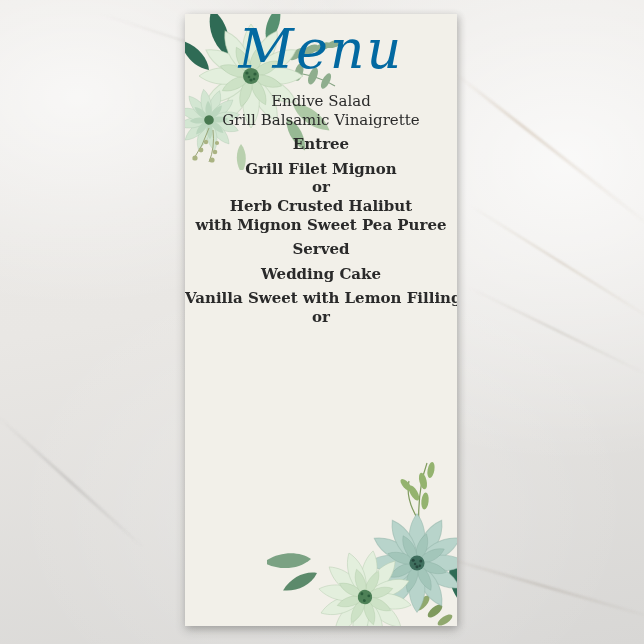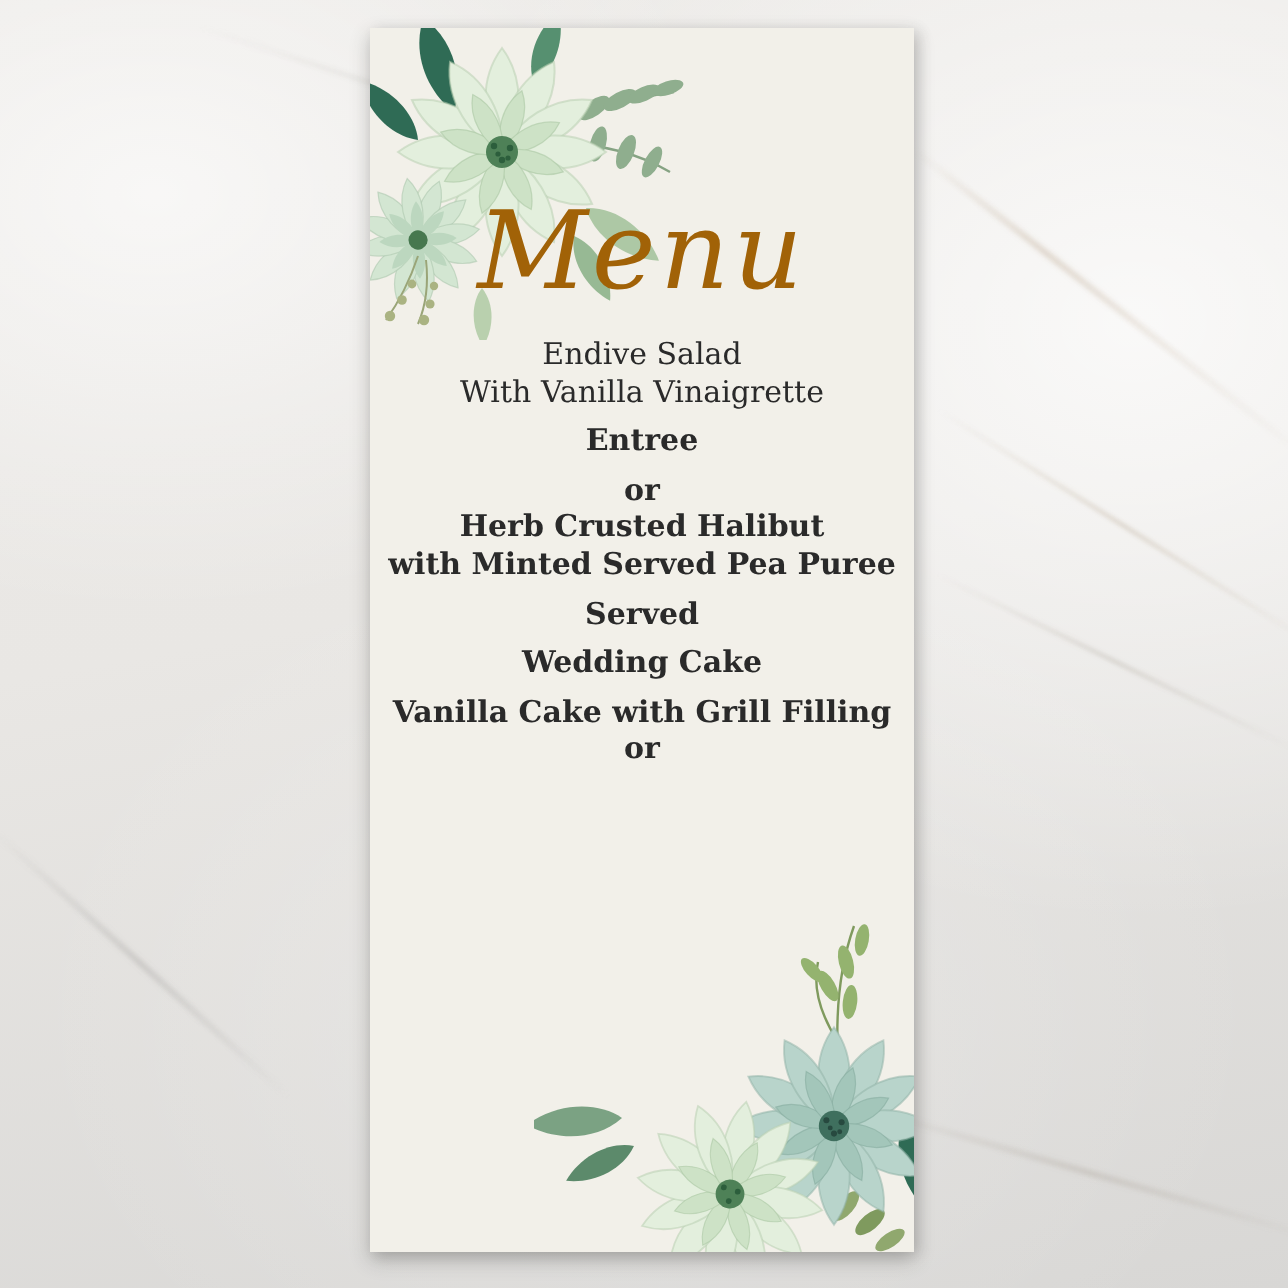--- a/index.html
+++ b/index.html
@@ -35,23 +35,23 @@
 
   .card {
     position:absolute; left:185px; top:14px; width:272px; height:612px;
     background:#f2f0e9; overflow:hidden;
     box-shadow: 0 4px 9px rgba(60,58,55,.30), 3px 1px 6px rgba(60,58,55,.12);
     font-family:"DejaVu Serif", serif; color:#2a2a2a;
     text-align:center;
   }
   .title {
     position:relative; z-index:3;
-    margin-top:76px; height:72px; line-height:72px;
+    height:72px; line-height:72px;
     font-size:54px; font-style:italic; letter-spacing:2px;
-    color:#a16207;
+    color:#0369a1;
   }
   .menu { position:relative; z-index:3; margin-top:6px; font-size:15px; }
   .line { line-height:18.6px; white-space:nowrap; }
   .block + .block { margin-top:6px;font-weight:bold; }
   .floral { position:absolute; z-index:1; pointer-events:none; }
   #floral-tl { left:-6px; top:-4px; }
   #floral-br { left:82px; top:437px; }
 </style>
 </head>
 <body>
@@ -266,36 +266,37 @@
             <circle cx="0" cy="4" r="1.6"></circle>
         </g>
       </g>
     </svg>
 
     <div class="title">Menu</div>
 
     <div class="menu">
       <div class="block">
         <div class="line">Endive Salad</div>
-        <div class="line">With Vanilla Vinaigrette</div>
+        <div class="line">Grill Balsamic Vinaigrette</div>
       </div>
       <div class="block">
         <div class="line">Entree</div>
       </div>
       <div class="block">
+        <div class="line">Grill Filet Mignon</div>
         <div class="line">or</div>
         <div class="line">Herb Crusted Halibut</div>
-        <div class="line">with Minted Served Pea Puree</div>
+        <div class="line">with Mignon Sweet Pea Puree</div>
       </div>
       <div class="block">
         <div class="line">Served</div>
       </div>
       <div class="block">
         <div class="line">Wedding Cake</div>
       </div>
       <div class="block">
-        <div class="line">Vanilla Cake with Grill Filling</div>
+        <div class="line">Vanilla Sweet with Lemon Filling</div>
         <div class="line">or</div>
       </div>
     </div>
 
   </div>
 </div>
 
 </body></html>

